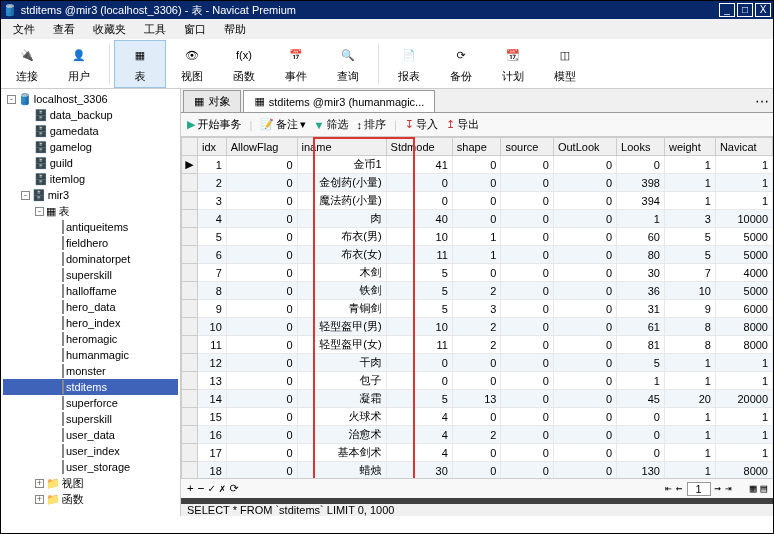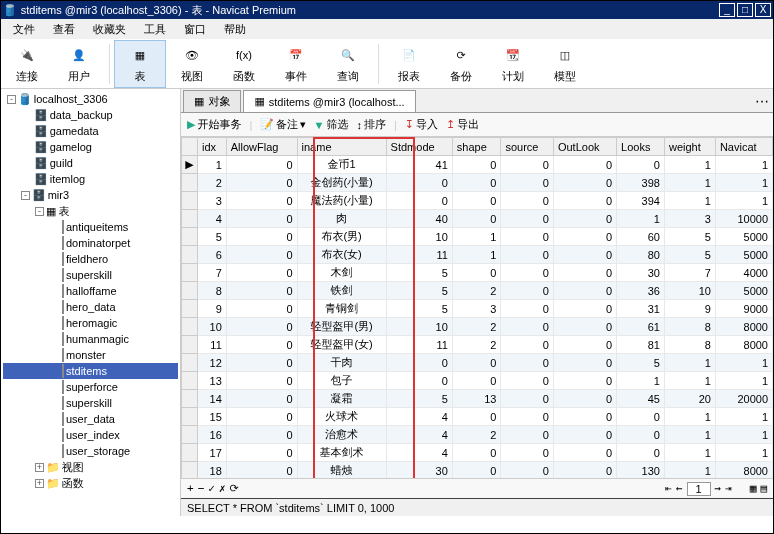--- a/index.html
+++ b/index.html
@@ -28,27 +28,27 @@
 .tabstrip{height:24px;background:#f0f0f0;display:flex;align-items:flex-end;border-bottom:1px solid #999;position:relative}
 .tab{height:22px;padding:0 10px;display:flex;align-items:center;gap:4px;border:1px solid #999;border-bottom:none;background:#e8e8e8;margin-left:2px}
 .tab.active{background:#fff}
 .tabstrip .close{position:absolute;right:4px;top:4px;font-size:14px}
 .grid-tb{height:24px;display:flex;align-items:center;gap:8px;padding:0 6px;border-bottom:1px solid #ccc;background:#f8f8f8}
 .grid-tb .btn{display:flex;align-items:center;gap:2px}
 .grid-wrap{flex:1;overflow:auto;position:relative}
 table{border-collapse:collapse;width:100%}
 th{background:#f0f0f0;border:1px solid #ccc;height:18px;text-align:left;padding:0 4px;font-weight:normal;position:sticky;top:0}
 td{border:1px solid #e8e8e8;height:18px;padding:0 4px;text-align:right}
-td.txt{text-align:center}
+td.txt{text-align:right}
 tbody tr:nth-child(even){background:#f1f6fb}
 .rowhdr{width:16px;background:#f0f0f0;border:1px solid #ccc;padding:0;text-align:center}
 .hl{position:absolute;border:2px solid #d33;pointer-events:none}
 .pager{height:20px;border-top:1px solid #ccc;display:flex;align-items:center;padding:0 6px;gap:4px;background:#f8f8f8}
 .pager .nav{font-family:monospace}
-.status{height:18px;border-top:1px solid #404040;display:flex;justify-content:space-between;align-items:center;padding:0 6px;background:#f0f0f0}
+.status{height:18px;border-top:6px solid #404040;display:flex;justify-content:space-between;align-items:center;padding:0 6px;background:#f0f0f0}
 </style>
 </head>
 <body>
 
 <div class="titlebar">
   <div class="left">
     <span>🛢️</span>
     <span>stditems @mir3 (localhost_3306) - 表 - Navicat Premium</span>
   </div>
   <div class="btns">
@@ -169,45 +169,51 @@
       <div class="tree-row">
         <span class="ind" style="width:42px"></span>
         <span style="width:11px"></span>
         <span><span class="ico-table"></span></span>
         <span>antiqueitems</span>
       </div>
       <div class="tree-row">
         <span class="ind" style="width:42px"></span>
         <span style="width:11px"></span>
         <span><span class="ico-table"></span></span>
+        <span>fieldhero</span>
+      </div>
+      <div class="tree-row">
+        <span class="ind" style="width:42px"></span>
+        <span style="width:11px"></span>
+        <span><span class="ico-table"></span></span>
         <span>dominatorpet</span>
       </div>
       <div class="tree-row">
         <span class="ind" style="width:42px"></span>
         <span style="width:11px"></span>
         <span><span class="ico-table"></span></span>
-        <span>fieldhero</span>
-      </div>
-      <div class="tree-row">
-        <span class="ind" style="width:42px"></span>
-        <span style="width:11px"></span>
-        <span><span class="ico-table"></span></span>
         <span>superskill</span>
       </div>
       <div class="tree-row">
         <span class="ind" style="width:42px"></span>
         <span style="width:11px"></span>
         <span><span class="ico-table"></span></span>
         <span>halloffame</span>
       </div>
       <div class="tree-row">
         <span class="ind" style="width:42px"></span>
         <span style="width:11px"></span>
         <span><span class="ico-table"></span></span>
         <span>hero_data</span>
+      </div>
+      <div class="tree-row">
+        <span class="ind" style="width:42px"></span>
+        <span style="width:11px"></span>
+        <span><span class="ico-table"></span></span>
+        <span>hero_index</span>
       </div>
       <div class="tree-row">
         <span class="ind" style="width:42px"></span>
         <span style="width:11px"></span>
         <span><span class="ico-table"></span></span>
         <span>heromagic</span>
       </div>
       <div class="tree-row">
         <span class="ind" style="width:42px"></span>
         <span style="width:11px"></span>
@@ -270,21 +276,21 @@
       </div>
     </div>
   <div class="main">
     <div class="tabstrip">
       <div class="tab">
           <span>▦</span>
           <span>对象</span>
         </div>
       <div class="tab active">
           <span>▦</span>
-          <span>stditems @mir3 (localhost...</span>
+          <span>stditems @mir3 (humanmagic...</span>
         </div>
       <span class="close">⋯</span>
     </div>
     <div class="grid-tb">
       <div class="btn">
           <span style="color:#2a8">▶</span>
           <span>开始事务</span>
         </div>
       <span style="color:#ccc">|</span>
       <div class="btn">
@@ -436,21 +442,21 @@
               <td class="rowhdr"></td>
               <td>9</td>
               <td>0</td>
               <td class="txt">青铜剑</td>
               <td>5</td>
               <td>3</td>
               <td>0</td>
               <td>0</td>
               <td>31</td>
               <td>9</td>
-              <td>9000</td>
+              <td>6000</td>
             </tr>
             <tr>
               <td class="rowhdr"></td>
               <td>10</td>
               <td>0</td>
               <td class="txt">轻型盔甲(男)</td>
               <td>10</td>
               <td>2</td>
               <td>0</td>
               <td>0</td>

